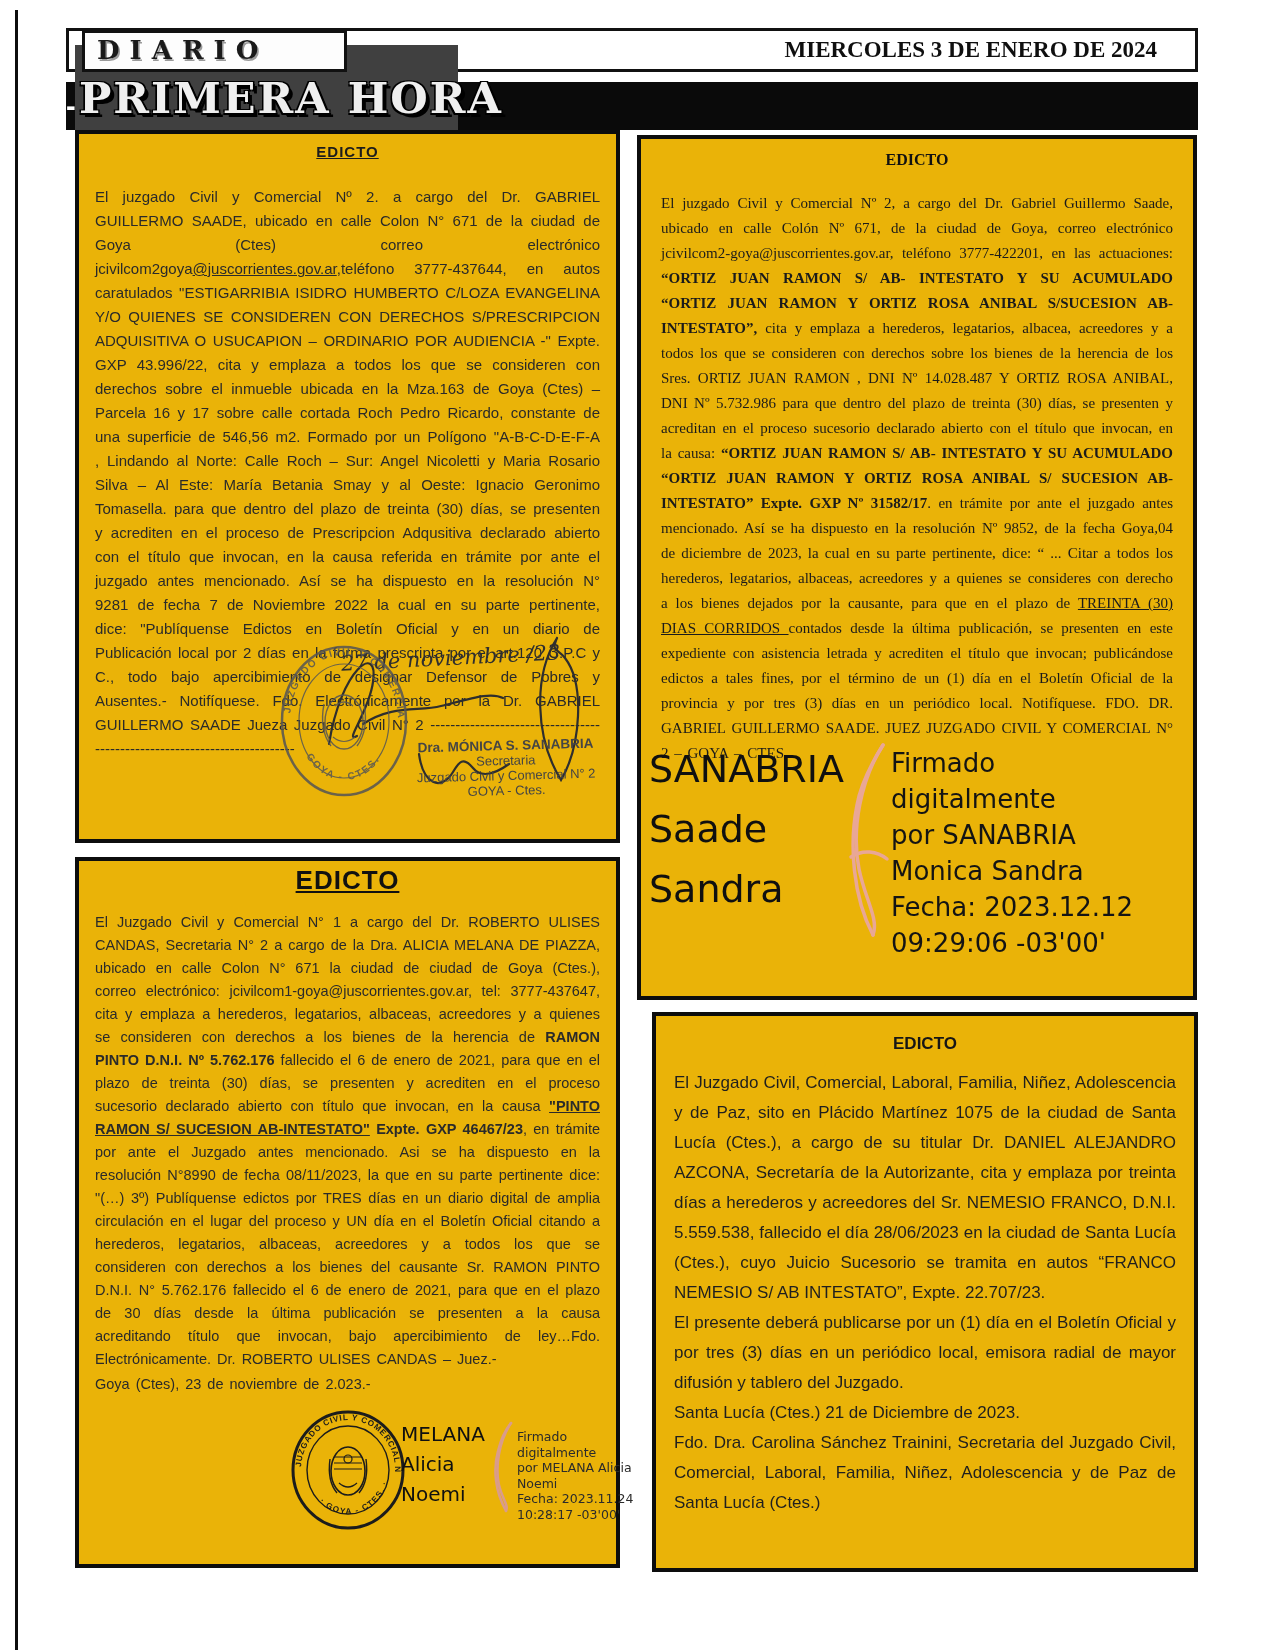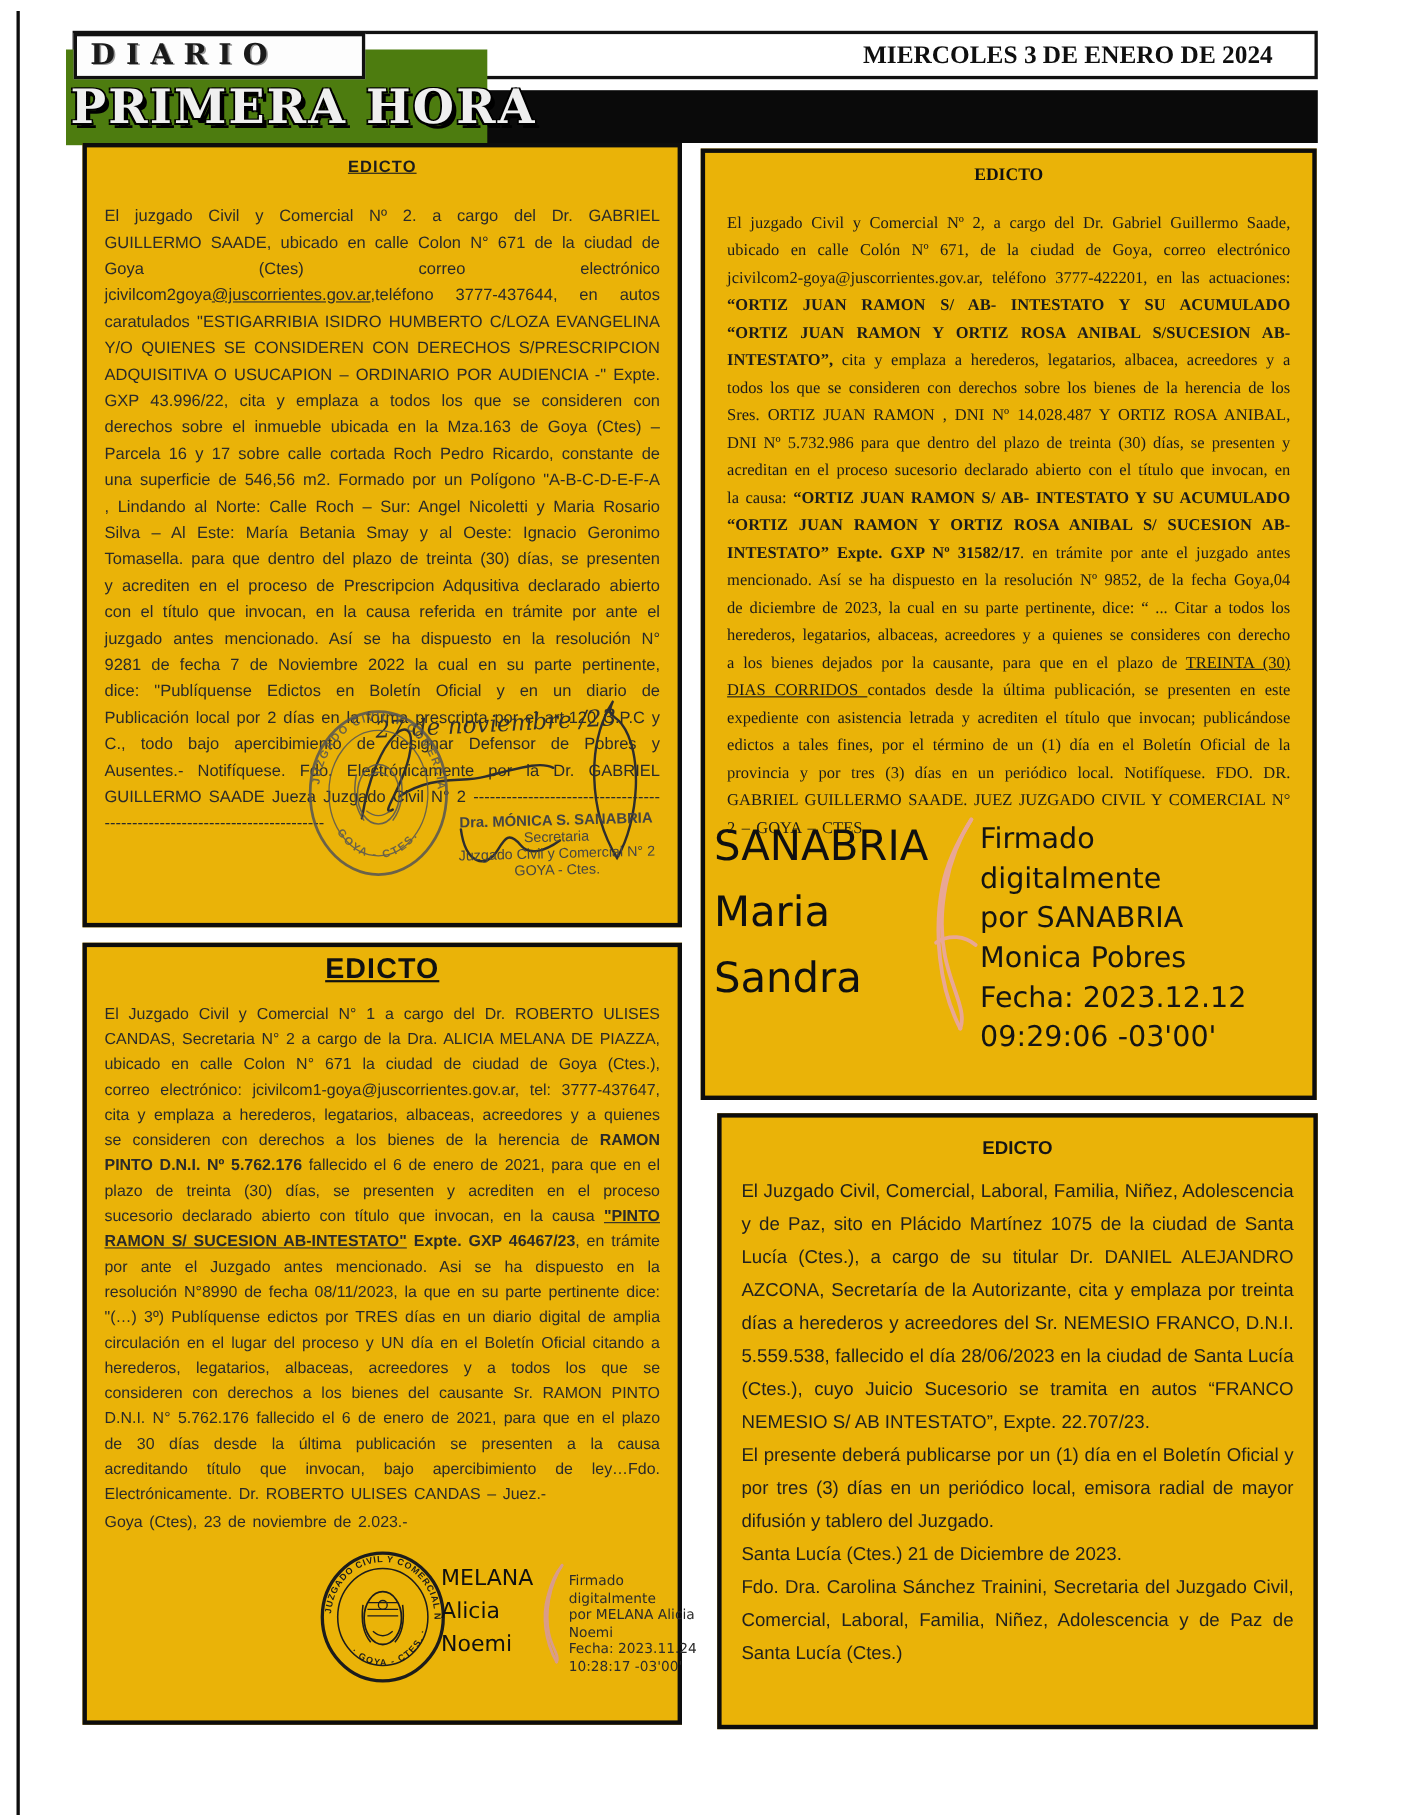--- a/index.html
+++ b/index.html
@@ -14,21 +14,21 @@
 
   
   #header-strip{left:66px;top:28px;width:1132px;height:44px;background:#fff;
     border:3px solid #111;box-sizing:border-box;}
   #issue-date{position:absolute;right:38px;top:0;height:52px;line-height:38px;
     font-family:"Liberation Serif",serif;font-weight:bold;font-size:23px;color:#0f0f0f;}
   #banner{left:66px;top:82px;width:1132px;height:48px;background:#0a0a0a;
     text-align:left;}
   #banner-text{line-height:48px;color:#fff;font-weight:bold;font-size:29px;letter-spacing:5px;
     font-family:"Liberation Sans",sans-serif;}
-  #logo-box{left:60px;top:45px;width:383px;height:87px;background:#4d7c0f;}
+  #logo-box{left:75px;top:45px;width:383px;height:87px;background:#404040;}
   #diario-box{position:absolute;left:7px;top:-15px;width:265px;height:42px;background:#fdfdfd;
     border:3px solid #111;box-sizing:border-box;}
   #diario-text{display:block;margin:2px 0 0 12px;font-family:"DejaVu Serif",serif;font-weight:bold;
     font-size:26px;letter-spacing:10px;color:#1a1a1a;text-shadow:1.5px 1.5px 0 #9a9a9a;}
   #masthead-text{position:absolute;left:4px;top:28px;width:379px;white-space:nowrap;
     font-family:"DejaVu Serif",serif;font-weight:bold;font-size:43px;letter-spacing:2px;color:#efefef;
     text-shadow:-1.5px -1.5px 0 #000,1.5px -1.5px 0 #000,-1.5px 1.5px 0 #000,2px 2px 0 #000,4px 4px 0 #000;}
 
   
   .edict-box{border:4px solid #0d0d0d;background:#eab308;box-sizing:border-box;}
@@ -143,36 +143,36 @@
       <div>GOYA - Ctes.</div>
     </div>
   </div>
 
   <div id="box2" class="abs edict-box">
     <div class="title-serif">EDICTO</div>
     <div class="body2"><span>El juzgado Civil y Comercial Nº 2, a cargo del Dr. Gabriel Guillermo Saade, ubicado en calle Colón Nº 671, de la ciudad de Goya, correo electrónico jcivilcom2-goya@juscorrientes.gov.ar, teléfono 3777-422201, en las actuaciones: </span><span class="b">“ORTIZ JUAN RAMON S/ AB- INTESTATO Y SU ACUMULADO “ORTIZ JUAN RAMON Y ORTIZ ROSA ANIBAL S/SUCESION AB-INTESTATO”,</span><span> cita y emplaza a herederos, legatarios, albacea, acreedores y a todos los que se consideren con derechos sobre los bienes de la herencia de los Sres. ORTIZ JUAN RAMON , DNI Nº 14.028.487 Y ORTIZ ROSA ANIBAL, DNI Nº 5.732.986 para que dentro del plazo de treinta (30) días, se presenten y acreditan en el proceso sucesorio declarado abierto con el título que invocan, en la causa: </span><span class="b">“ORTIZ JUAN RAMON S/ AB- INTESTATO Y SU ACUMULADO “ORTIZ JUAN RAMON Y ORTIZ ROSA ANIBAL S/ SUCESION AB-INTESTATO” Expte. GXP Nº 31582/17</span><span>. en trámite por ante el juzgado antes mencionado. Así se ha dispuesto en la resolución Nº 9852, de la fecha Goya,04 de diciembre de 2023, la cual en su parte pertinente, dice: “ ... Citar a todos los herederos, legatarios, albaceas, acreedores y a quienes se consideres con derecho a los bienes dejados por la causante, para que en el plazo de </span><span class="u">TREINTA (30) DIAS CORRIDOS </span><span>contados desde la última publicación, se presenten en este expediente con asistencia letrada y acrediten el título que invocan; publicándose edictos a tales fines, por el término de un (1) día en el Boletín Oficial de la provincia y por tres (3) días en un periódico local. Notifíquese. FDO. DR. GABRIEL GUILLERMO SAADE. JUEZ JUZGADO CIVIL Y COMERCIAL N° 2 – GOYA – CTES.</span></div>
 
     <div id="e2-name" class="abs">
       <div>SANABRIA</div>
-      <div>Maria</div>
+      <div>Saade</div>
       <div>Sandra</div>
     </div>
 
     <svg id="e2-flourish" class="abs" width="52" height="205" viewBox="0 0 52 205">
       <g fill="none" stroke="#e9a6a6" stroke-width="3.5" stroke-linecap="round" opacity="0.9">
         <path d="M 42,8 C 20,42 10,92 18,132 C 24,162 38,182 32,198"></path>
         <path d="M 32,198 C 12,160 8,108 16,68 C 20,46 32,24 42,8"></path>
         <path d="M 10,120 C 22,112 36,114 46,122"></path>
       </g>
     </svg>
 
     <div id="e2-info" class="abs">
       <div>Firmado digitalmente</div>
       <div>por SANABRIA</div>
-      <div>Monica Pobres</div>
+      <div>Monica Sandra</div>
       <div>Fecha: 2023.12.12</div>
       <div>09:29:06 -03'00'</div>
     </div>
   </div>
 
   <div id="box4" class="abs edict-box">
     <div class="title-lg">EDICTO</div>
     <div class="body4">
       <span><span>El Juzgado Civil y Comercial N° 1 a cargo del Dr. ROBERTO ULISES CANDAS, Secretaria N° 2 a cargo de la Dra. ALICIA MELANA DE PIAZZA, ubicado en calle Colon N° 671 la ciudad de ciudad de Goya (Ctes.), correo electrónico: jcivilcom1-goya@juscorrientes.gov.ar, tel: 3777-437647, cita y emplaza a herederos, legatarios, albaceas, acreedores y a quienes se consideren con derechos a los bienes de la herencia de </span><span class="b">RAMON PINTO D.N.I. Nº 5.762.176</span><span> fallecido el 6 de enero de 2021, para que en el plazo de treinta (30) días, se presenten y acrediten en el proceso sucesorio declarado abierto con título que invocan, en la causa </span><span class="b u">"PINTO RAMON S/ SUCESION AB-INTESTATO"</span><span class="b"> </span><span class="b">Expte. GXP 46467/23</span><span>, en trámite por ante el Juzgado antes mencionado. Asi se ha dispuesto en la resolución N°8990 de fecha 08/11/2023, la que en su parte pertinente dice: "(…) 3º) Publíquense edictos por TRES días en un diario digital de amplia circulación en el lugar del proceso y UN día en el Boletín Oficial citando a herederos, legatarios, albaceas, acreedores y a todos los que se consideren con derechos a los bienes del causante Sr. RAMON PINTO D.N.I. N° 5.762.176 fallecido el 6 de enero de 2021, para que en el plazo de 30 días desde la última publicación se presenten a la causa acreditando título que invocan, bajo apercibimiento de ley…Fdo. Electrónicamente. Dr. ROBERTO ULISES CANDAS – Juez.-</span></span>
       <div id="e3-dateline">Goya (Ctes), 23 de noviembre de 2.023.-</div>

